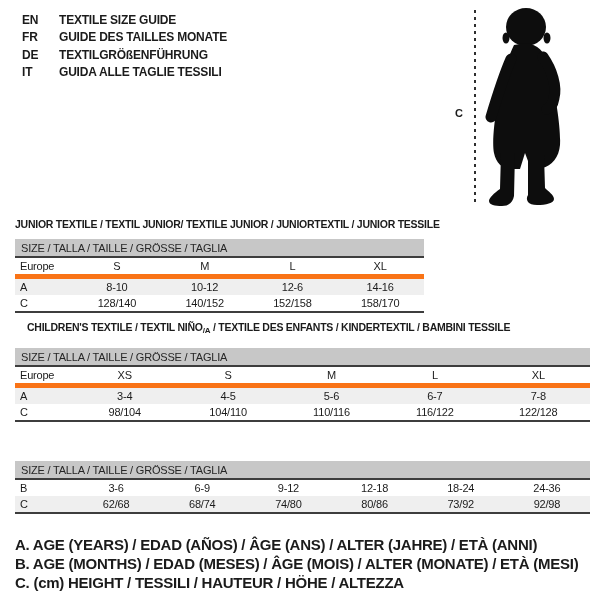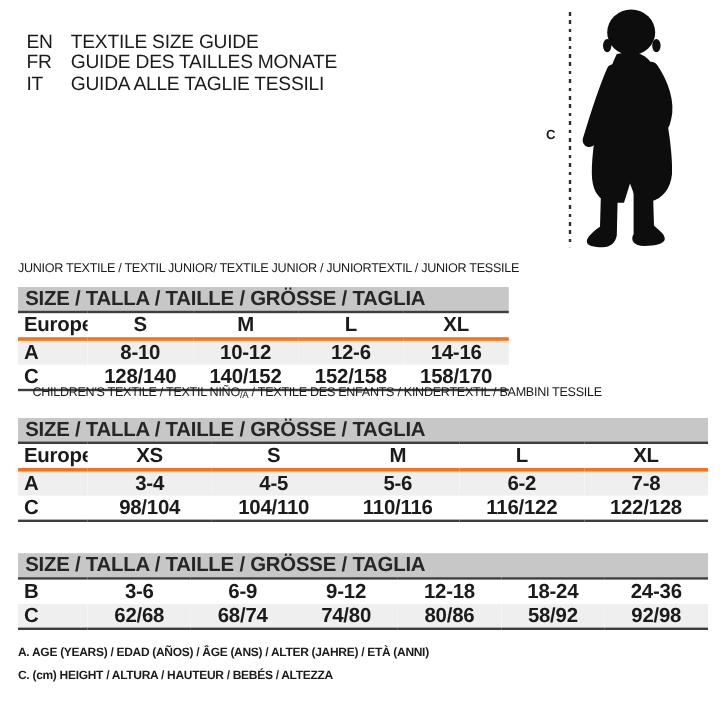--- a/index.html
+++ b/index.html
@@ -4,55 +4,56 @@
 <style>
   html,body{margin:0;padding:0;}
   body{
     width:600px;height:600px;background:#ffffff;position:relative;overflow:hidden;
     font-family:"Liberation Sans",sans-serif;color:#1b1b1b;
     -webkit-font-smoothing:antialiased;
   }
   .abs{position:absolute;}
 
   
-  .lang-block{left:22px;top:27px;font-weight:normal;font-size:16px;line-height:17.4px;letter-spacing:-0.2px;}
+  .lang-block{left:22px;top:12px;font-weight:bold;font-size:12px;line-height:17.4px;letter-spacing:-0.2px;}
   .lang-code{display:inline-block;width:37px;}
 
   
   .dash-line{left:474px;top:10px;width:2px;height:196px;
     background:repeating-linear-gradient(to bottom,#2e2e2e 0 3px,transparent 3px 7px);}
   .c-label{left:455px;top:107px;font-size:11px;font-weight:bold;}
   .fig-svg{left:484px;top:5px;}
 
   
-  .tbl-title{font-weight:normal;font-size:10.5px;letter-spacing:-0.25px;line-height:16.5px;white-space:nowrap;text-align:right;}
+  .tbl-title{font-weight:bold;font-size:10.5px;letter-spacing:-0.25px;line-height:16.5px;white-space:nowrap;text-align:right;}
   .subA{font-size:8px;vertical-align:-2px;}
 
   
-  table.sizetable{border-collapse:collapse;table-layout:fixed;font-size:17px;letter-spacing:-0.2px;font-weight:bold;}
+  table.sizetable{border-collapse:collapse;table-layout:fixed;font-size:11px;letter-spacing:-0.2px;}
   .sizetable td{padding:0;height:16px;text-align:center;white-space:nowrap;overflow:hidden;}
   .sizetable td.lbl{text-align:left;padding-left:5px;}
   tr.band-row td{background:#c7c7c7;text-align:left;padding-left:6px;height:17px;
     border-bottom:2px solid #3d3d3d;color:#262626;}
-  tr.hdr-row td{border-bottom:3px solid #f97316;}
+  tr.hdr-row td{border-bottom:5px solid #f97316;}
   tr.alt-row td{background:#efefef;}
   tr.last-row td{border-bottom:2px solid #3d3d3d;}
   .t-junior{width:409px;}
   .t-wide{width:575px;}
   col.c-label{width:58px;}
 
   
-  .footnotes{left:15px;top:536px;font-weight:bold;font-size:10px;line-height:18.8px;letter-spacing:-0.25px;}
+  .footnotes{left:15px;top:536px;font-weight:bold;font-size:15px;line-height:18.8px;letter-spacing:-0.25px;}
 </style>
 </head>
 <body>
 
 <div class="abs lang-block">
   <div><span class="lang-code">EN</span><span>TEXTILE SIZE GUIDE</span></div>
   <div><span class="lang-code">FR</span><span>GUIDE DES TAILLES MONATE</span></div>
+  <div><span class="lang-code">DE</span><span>TEXTILGRÖßENFÜHRUNG</span></div>
   <div><span class="lang-code">IT</span><span>GUIDA ALLE TAGLIE TESSILI</span></div>
 </div>
 
 <div class="abs dash-line"></div>
 <span class="abs c-label">C</span>
 <svg class="abs fig-svg" width="86" height="204" viewBox="0 0 86 204" aria-hidden="true">
   <g fill="#0d0d0d" stroke="none">
     <ellipse cx="42" cy="22" rx="20" ry="19"></ellipse>
     <ellipse cx="22" cy="33" rx="3.5" ry="5.5"></ellipse>
     <ellipse cx="63" cy="33" rx="3.5" ry="5.5"></ellipse>
@@ -125,21 +126,21 @@
     <td>S</td>
     <td>M</td>
     <td>L</td>
     <td>XL</td>
   </tr>
   <tr class="alt-row">
     <td class="lbl">A</td>
     <td>3-4</td>
     <td>4-5</td>
     <td>5-6</td>
-    <td>6-2</td>
+    <td>6-7</td>
     <td>7-8</td>
   </tr>
   <tr class="last-row">
     <td class="lbl">C</td>
     <td>98/104</td>
     <td>104/110</td>
     <td>110/116</td>
     <td>116/122</td>
     <td>122/128</td>
   </tr>
@@ -170,22 +171,23 @@
     <td>12-18</td>
     <td>18-24</td>
     <td>24-36</td>
   </tr>
   <tr class="alt-row last-row">
     <td class="lbl">C</td>
     <td>62/68</td>
     <td>68/74</td>
     <td>74/80</td>
     <td>80/86</td>
-    <td>58/92</td>
+    <td>73/92</td>
     <td>92/98</td>
   </tr>
 </tbody>
   </table>
 
 <div class="abs footnotes">
   <div>A. AGE (YEARS) / EDAD (AÑOS) / ÂGE (ANS) / ALTER (JAHRE) / ETÀ (ANNI)</div>
-  <div>C. (cm) HEIGHT / ALTURA / HAUTEUR / BEBÉS / ALTEZZA</div>
+  <div>B. AGE (MONTHS) / EDAD (MESES) / ÂGE (MOIS) / ALTER (MONATE) / ETÀ (MESI)</div>
+  <div>C. (cm) HEIGHT / TESSILI / HAUTEUR / HÖHE / ALTEZZA</div>
 </div>
 
 </body></html>

